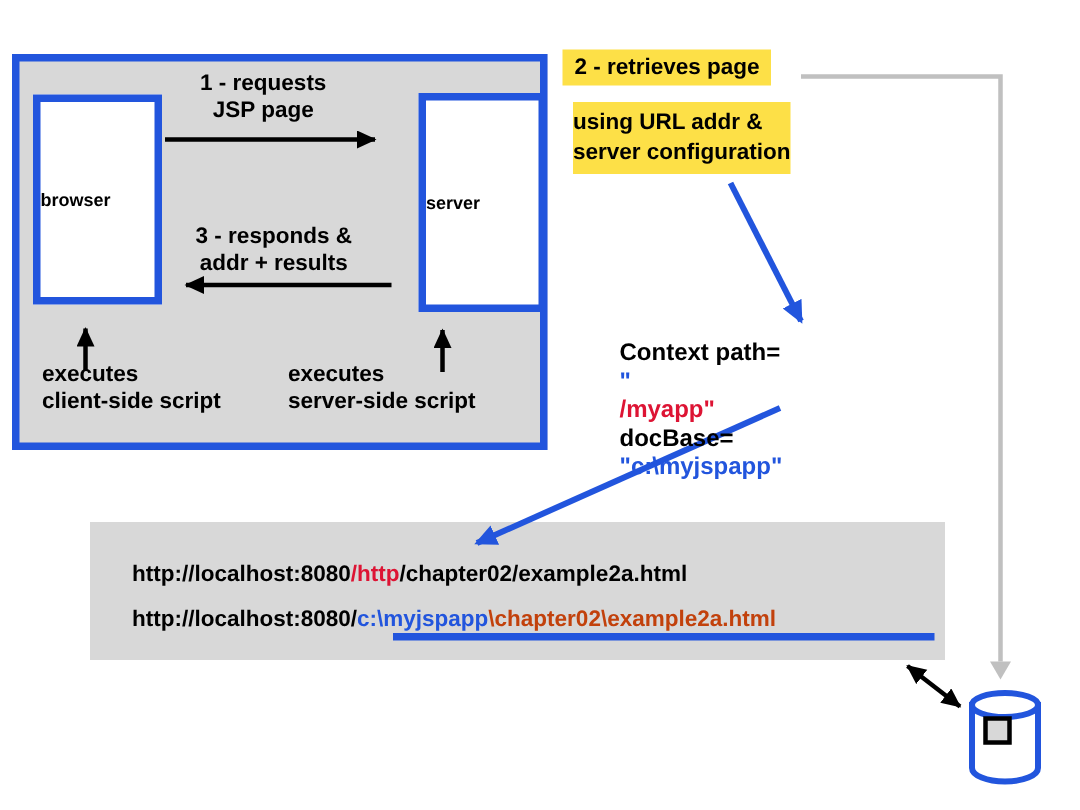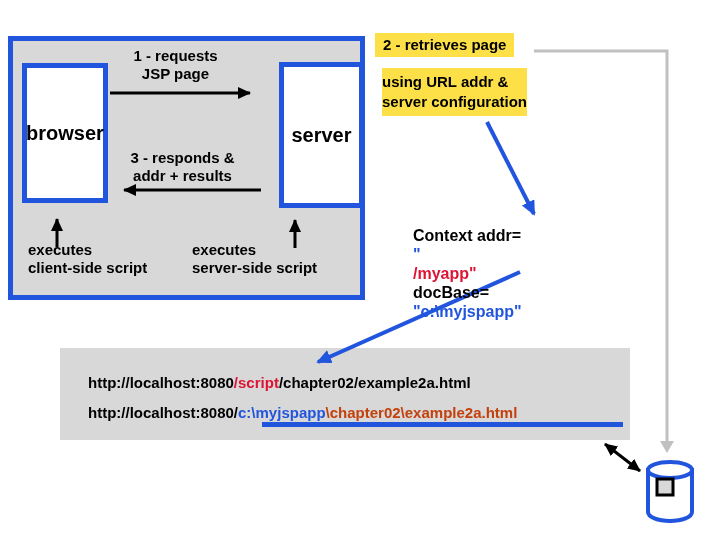--- a/index.html
+++ b/index.html
@@ -1,20 +1,20 @@
 <!DOCTYPE html>
 <html><head>
 <meta charset="utf-8">
 <style>
   html,body{margin:0;padding:0;background:#fff;}
   .page{position:relative;width:720px;height:540px;background:#fff;overflow:hidden;
         font-family:"Liberation Sans","DejaVu Sans",sans-serif;font-weight:bold;color:#000;}
   .panel{position:absolute;background:#d8d8d8;border:5px solid #2255dd;z-index:1;box-sizing:content-box;}
   .wbox{position:absolute;background:#ffffff;border:5px solid #2255dd;z-index:1;
-        display:flex;align-items:center;justify-content:center;font-size:20px;}
+        display:flex;align-items:center;font-size:12px;}
   .graybox{position:absolute;background:#d8d8d8;z-index:1;}
   svg.overlay{position:absolute;left:0;top:0;z-index:2;pointer-events:none;}
   .t{position:absolute;z-index:3;font-weight:bold;white-space:nowrap;color:#000;}
   .lines span{display:block;}
   .center{text-align:center;}
   .s15{font-size:15px;line-height:18px;}
   .s16{font-size:16px;line-height:19px;}
   .lbl{background:#fde047;padding:3px 8px;}
   .c-blue{color:#2255dd;}
   .c-red{color:#dd1434;}
@@ -92,29 +92,29 @@
 
   <div class="t s15 lbl" style="left:375px;top:33px;">2 - retrieves page</div>
 
   <div class="t s15 lines lbl" style="left:382px;top:68px;padding:4px 0;line-height:20px;">
     <span>using URL addr &amp;</span>
     <span>server configuration</span>
   </div>
 
   <div class="t s16 lines" style="left:413px;top:226px;">
     <span>
-        <span>Context addr=</span>
+        <span>Context path=</span>
         <span class="c-blue">"</span>
         <span class="c-red">/myapp"</span>
       </span>
     <span>
         <span>docBase=</span>
         <span class="c-blue">"c:\myjspapp"</span>
       </span>
   </div>
 
-  <div class="t s15" style="left:88px;top:374px;"><span>http://localhost:8080</span><span class="c-red">/script</span><span>/chapter02/example2a.html</span></div>
+  <div class="t s15" style="left:88px;top:374px;"><span>http://localhost:8080</span><span class="c-red">/http</span><span>/chapter02/example2a.html</span></div>
 
   <div class="t s15" style="left:88px;top:404px;"><span>http://localhost:8080/</span><span class="c-blue">c:\myjspapp</span><span class="c-green">\chapter02\example2a.html</span></div>
 
   <div class="underbar" style="left:262px;top:422px;width:361px;height:5px;"></div>
 
 </div>
 
 </body></html>

